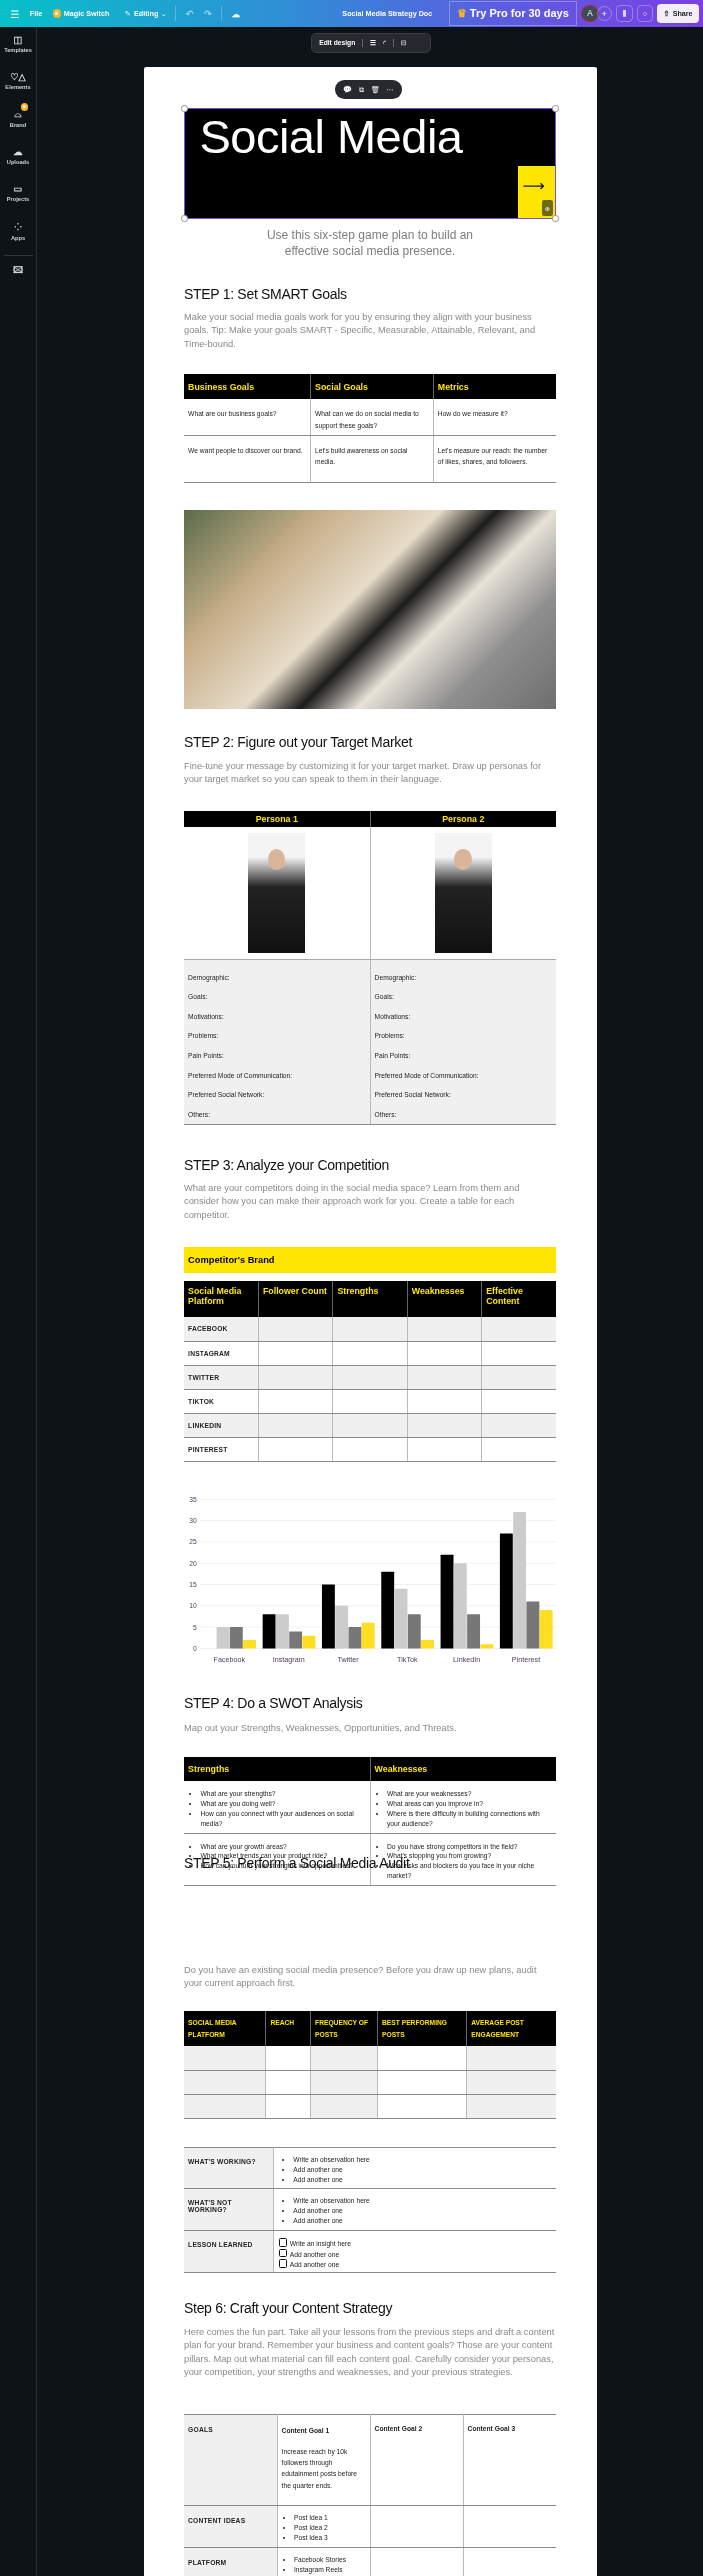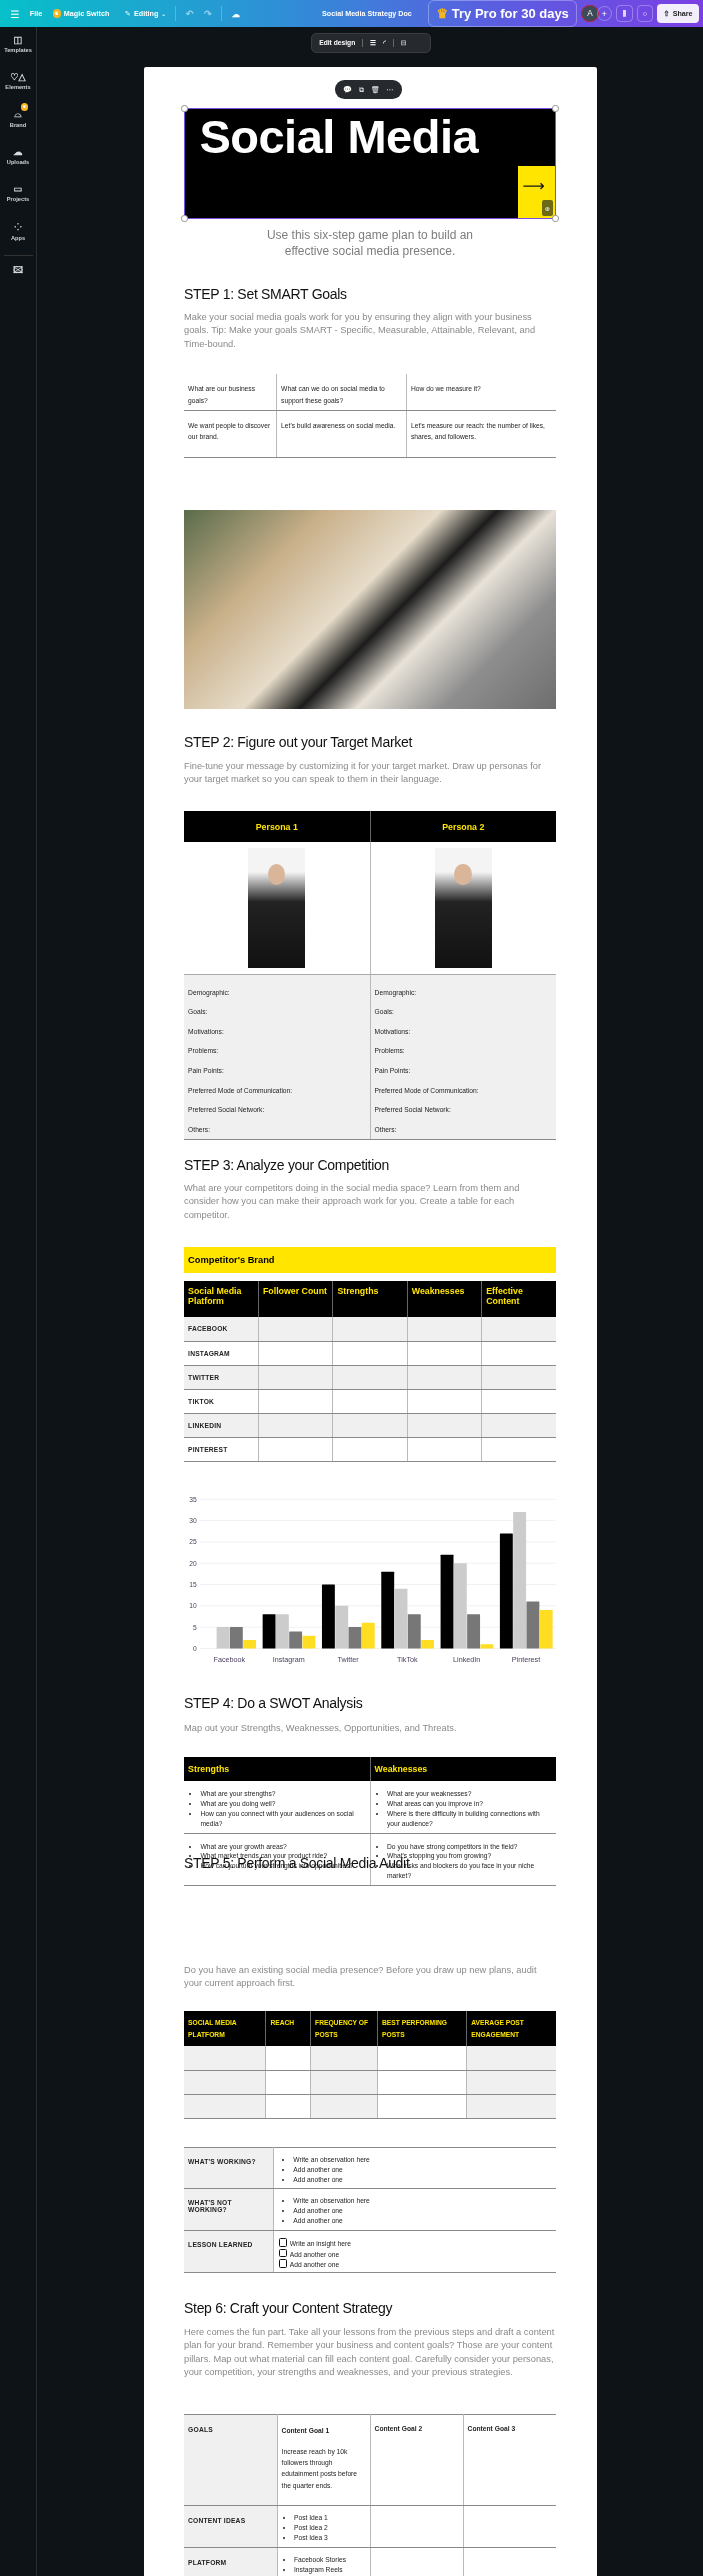--- a/index.html
+++ b/index.html
@@ -2,34 +2,34 @@
 <html style="font-size:8.2px"><head>
 <meta charset="utf-8">
 <style>
 *{box-sizing:border-box;margin:0;padding:0}
 html,body{width:704px;height:2788px;background:#0e1318;font-family:"Liberation Sans",sans-serif;overflow:hidden}
 #topbar{position:absolute;left:0;top:0;width:704px;height:27px;background:linear-gradient(90deg,#07c0c9 0%,#2f8fd6 40%,#5a5ee0 70%,#7b3fe4 100%);display:flex;align-items:center;color:#fff;font-weight:bold;font-size:7.2px}
 .tb-item{display:flex;align-items:center;gap:3.1px;margin-left:10.3px}
 .tb-sep{width:0.5px;height:14.4px;background:rgba(255,255,255,.25);margin-left:9.3px}
 .crown{width:8.2px;height:8.2px;border-radius:50%;background:#f5b625;display:inline-flex;align-items:center;justify-content:center;font-size:4.6px;color:#fff}
 .tb-right{margin-left:auto;display:flex;align-items:center;gap:4.1px;margin-right:5.2px}
-.pro-btn{border:0.5px solid rgba(255,255,255,.3);border-radius:6px;padding:4.6px 7.2px;font-size:13px}
+.pro-btn{border:0.5px solid rgba(255,255,255,.3);border-radius:1px;padding:4.6px 7.2px;font-size:11px}
 .avatar{width:17.5px;height:17.5px;border-radius:50%;background:#3d4a57;border:1px solid #c0203a;display:flex;align-items:center;justify-content:center;font-size:8.2px;font-weight:normal}
 .circle-btn{width:15.5px;height:15.5px;border-radius:50%;border:0.5px solid rgba(255,255,255,.3);display:flex;align-items:center;justify-content:center;font-size:9.3px;margin-left:-6.2px;font-weight:normal}
 .sq-btn{width:16.5px;height:17.5px;border:0.5px solid rgba(255,255,255,.3);border-radius:4.1px;display:flex;align-items:center;justify-content:center;font-size:7.2px}
 .share-btn{background:#f2eefc;color:#222;border-radius:4.1px;padding:4.6px 6.2px;display:flex;gap:3.1px;align-items:center;font-size:7.2px}
 #sidebar{position:absolute;left:0;top:27px;width:37px;height:2731px;background:#0e1318;border-right:0.5px solid #2a2f36}
 .sb-item{display:flex;flex-direction:column;align-items:center;color:#cfd3d8;font-size:5.7px;font-weight:bold;margin-top:7.2px;height:30px}
 .sb-icon{font-size:9.3px;color:#d6d9dd;margin-bottom:2.1px;position:relative}
 .badge-crown{position:absolute;top:-5.2px;right:-6.2px;width:7.2px;height:7.2px;border-radius:50%;background:#f5b625;font-size:4.1px;display:flex;align-items:center;justify-content:center;color:#fff}
 #edit-bar{position:absolute;left:311px;top:33px;width:120px;height:19.6px;background:#26292d;border-radius:5.2px;display:flex;align-items:center;color:#fff;font-size:6.7px;font-weight:bold;padding-left:7.2px;gap:7.2px;border:0.5px solid #3a3d42}
 #page{position:absolute;left:144px;top:67px;width:453px;height:2679px;background:#fff;border-radius:2.1px}
 .float-toolbar{position:absolute;left:335px;top:80px;width:67px;height:18.5px;background:#26292d;border-radius:9.3px;display:flex;align-items:center;justify-content:space-around;color:#fff;font-size:7.2px;padding:0 5.2px}
 #hero{position:absolute;left:184px;top:108px;width:372px;height:111px;background:#000;border:1px solid #7d4ce0}
-#hero h1{position:absolute;left:14.4px;top:5.2px;color:#fff;font-size:47px;line-height:45px;font-weight:bold;letter-spacing:-0.5px}
+#hero h1{position:absolute;left:14.4px;top:5.2px;color:#fff;font-size:47px;line-height:45px;font-weight:normal;letter-spacing:-0.5px}
 .hero-yellow{position:absolute;right:0;bottom:0;width:37px;height:52px;background:#ffe500}
 .hero-arrow{position:absolute;right:10.3px;bottom:23px;font-size:15.5px;color:#111}
 .zoom-btn{position:absolute;right:2.1px;bottom:2.1px;width:11.3px;height:15.5px;background:#6d6a16;border-radius:2.1px;color:#fff;font-size:6.2px;display:flex;align-items:center;justify-content:center}
 .handle{position:absolute;width:6.2px;height:6.2px;border-radius:50%;background:#fff;border:0.5px solid #999}
 .subtitle{position:absolute;left:184px;width:372px;text-align:center;color:#7d7d7d;font-size:12px;line-height:16px}
 .h2{position:absolute;left:184px;font-size:14px;color:#111;font-weight:normal;letter-spacing:-0.3px}
 .para{position:absolute;left:184px;width:372px;font-size:9.3px;line-height:13.4px;color:#8a8a8a}
 table{border-collapse:collapse;position:absolute;left:184px;width:372px}
 th{background:#000;color:#ffe500;text-align:left;font-size:8.8px;font-weight:bold;padding:0 4.1px;border-left:0.5px solid #666}
 td{border-left:0.5px solid #b9b9b9;border-bottom:0.5px solid #8a8a8a;padding:0 4.1px;font-size:6.7px;color:#222;vertical-align:top}
@@ -154,40 +154,45 @@
   <div class="handle" style="left:-3.6px;bottom:-3.6px"></div>
   <div class="handle" style="right:-3.6px;top:-3.6px"></div>
   <div class="handle" style="right:-3.6px;bottom:-3.6px"></div>
 </div>
 <div class="subtitle" style="top:227px;padding:0 77px">Use this six-step game plan to build an effective social media presence.</div>
 
 <div class="h2" style="top:286px">STEP 1: Set SMART Goals</div>
 <div class="para" style="top:311px">Make your social media goals work for you by ensuring they align with your business goals. Tip: Make your goals SMART - Specific, Measurable, Attainable, Relevant, and Time-bound.</div>
 <table style="top:374px">
   <tbody>
+      <tr style="height:25px">
+    <th style="width:34%">Business Goals</th>
+    <th style="width:33%">Social Goals</th>
+    <th>Metrics</th>
+  </tr>
   <tr style="height:36px">
     <td style="padding-top:9.3px;line-height:11.3px">What are our business goals?</td>
     <td style="padding-top:9.3px;line-height:11.3px">What can we do on social media to support these goals?</td>
     <td style="padding-top:9.3px;line-height:11.3px">How do we measure it?</td>
   </tr>
   <tr style="height:47px">
     <td style="padding-top:9.3px;line-height:11.3px">We want people to discover our brand.</td>
     <td style="padding-top:9.3px;line-height:11.3px">Let's build awareness on social media.</td>
     <td style="padding-top:9.3px;line-height:11.3px">Let's measure our reach: the number of likes, shares, and followers.</td>
   </tr>
 </tbody>
   </table>
 
 <div class="photo" style="top:510px;height:199px"></div>
 
 <div class="h2" style="top:734px">STEP 2: Figure out your Target Market</div>
 <div class="para" style="top:760px">Fine-tune your message by customizing it for your target market. Draw up personas for your target market so you can speak to them in their language.</div>
 <table style="top:811px">
   <tbody>
-      <tr style="height:31px">
+      <tr style="height:16px">
     <th style="text-align:center;width:50%">Persona 1</th>
     <th style="text-align:center">Persona 2</th>
   </tr>
   <tr style="height:132px">
     <td style="border-bottom:0.5px solid #aaa">
           <div class="persona-img"></div>
         </td>
     <td style="border-bottom:0.5px solid #aaa">
           <div class="persona-img"></div>
         </td>

